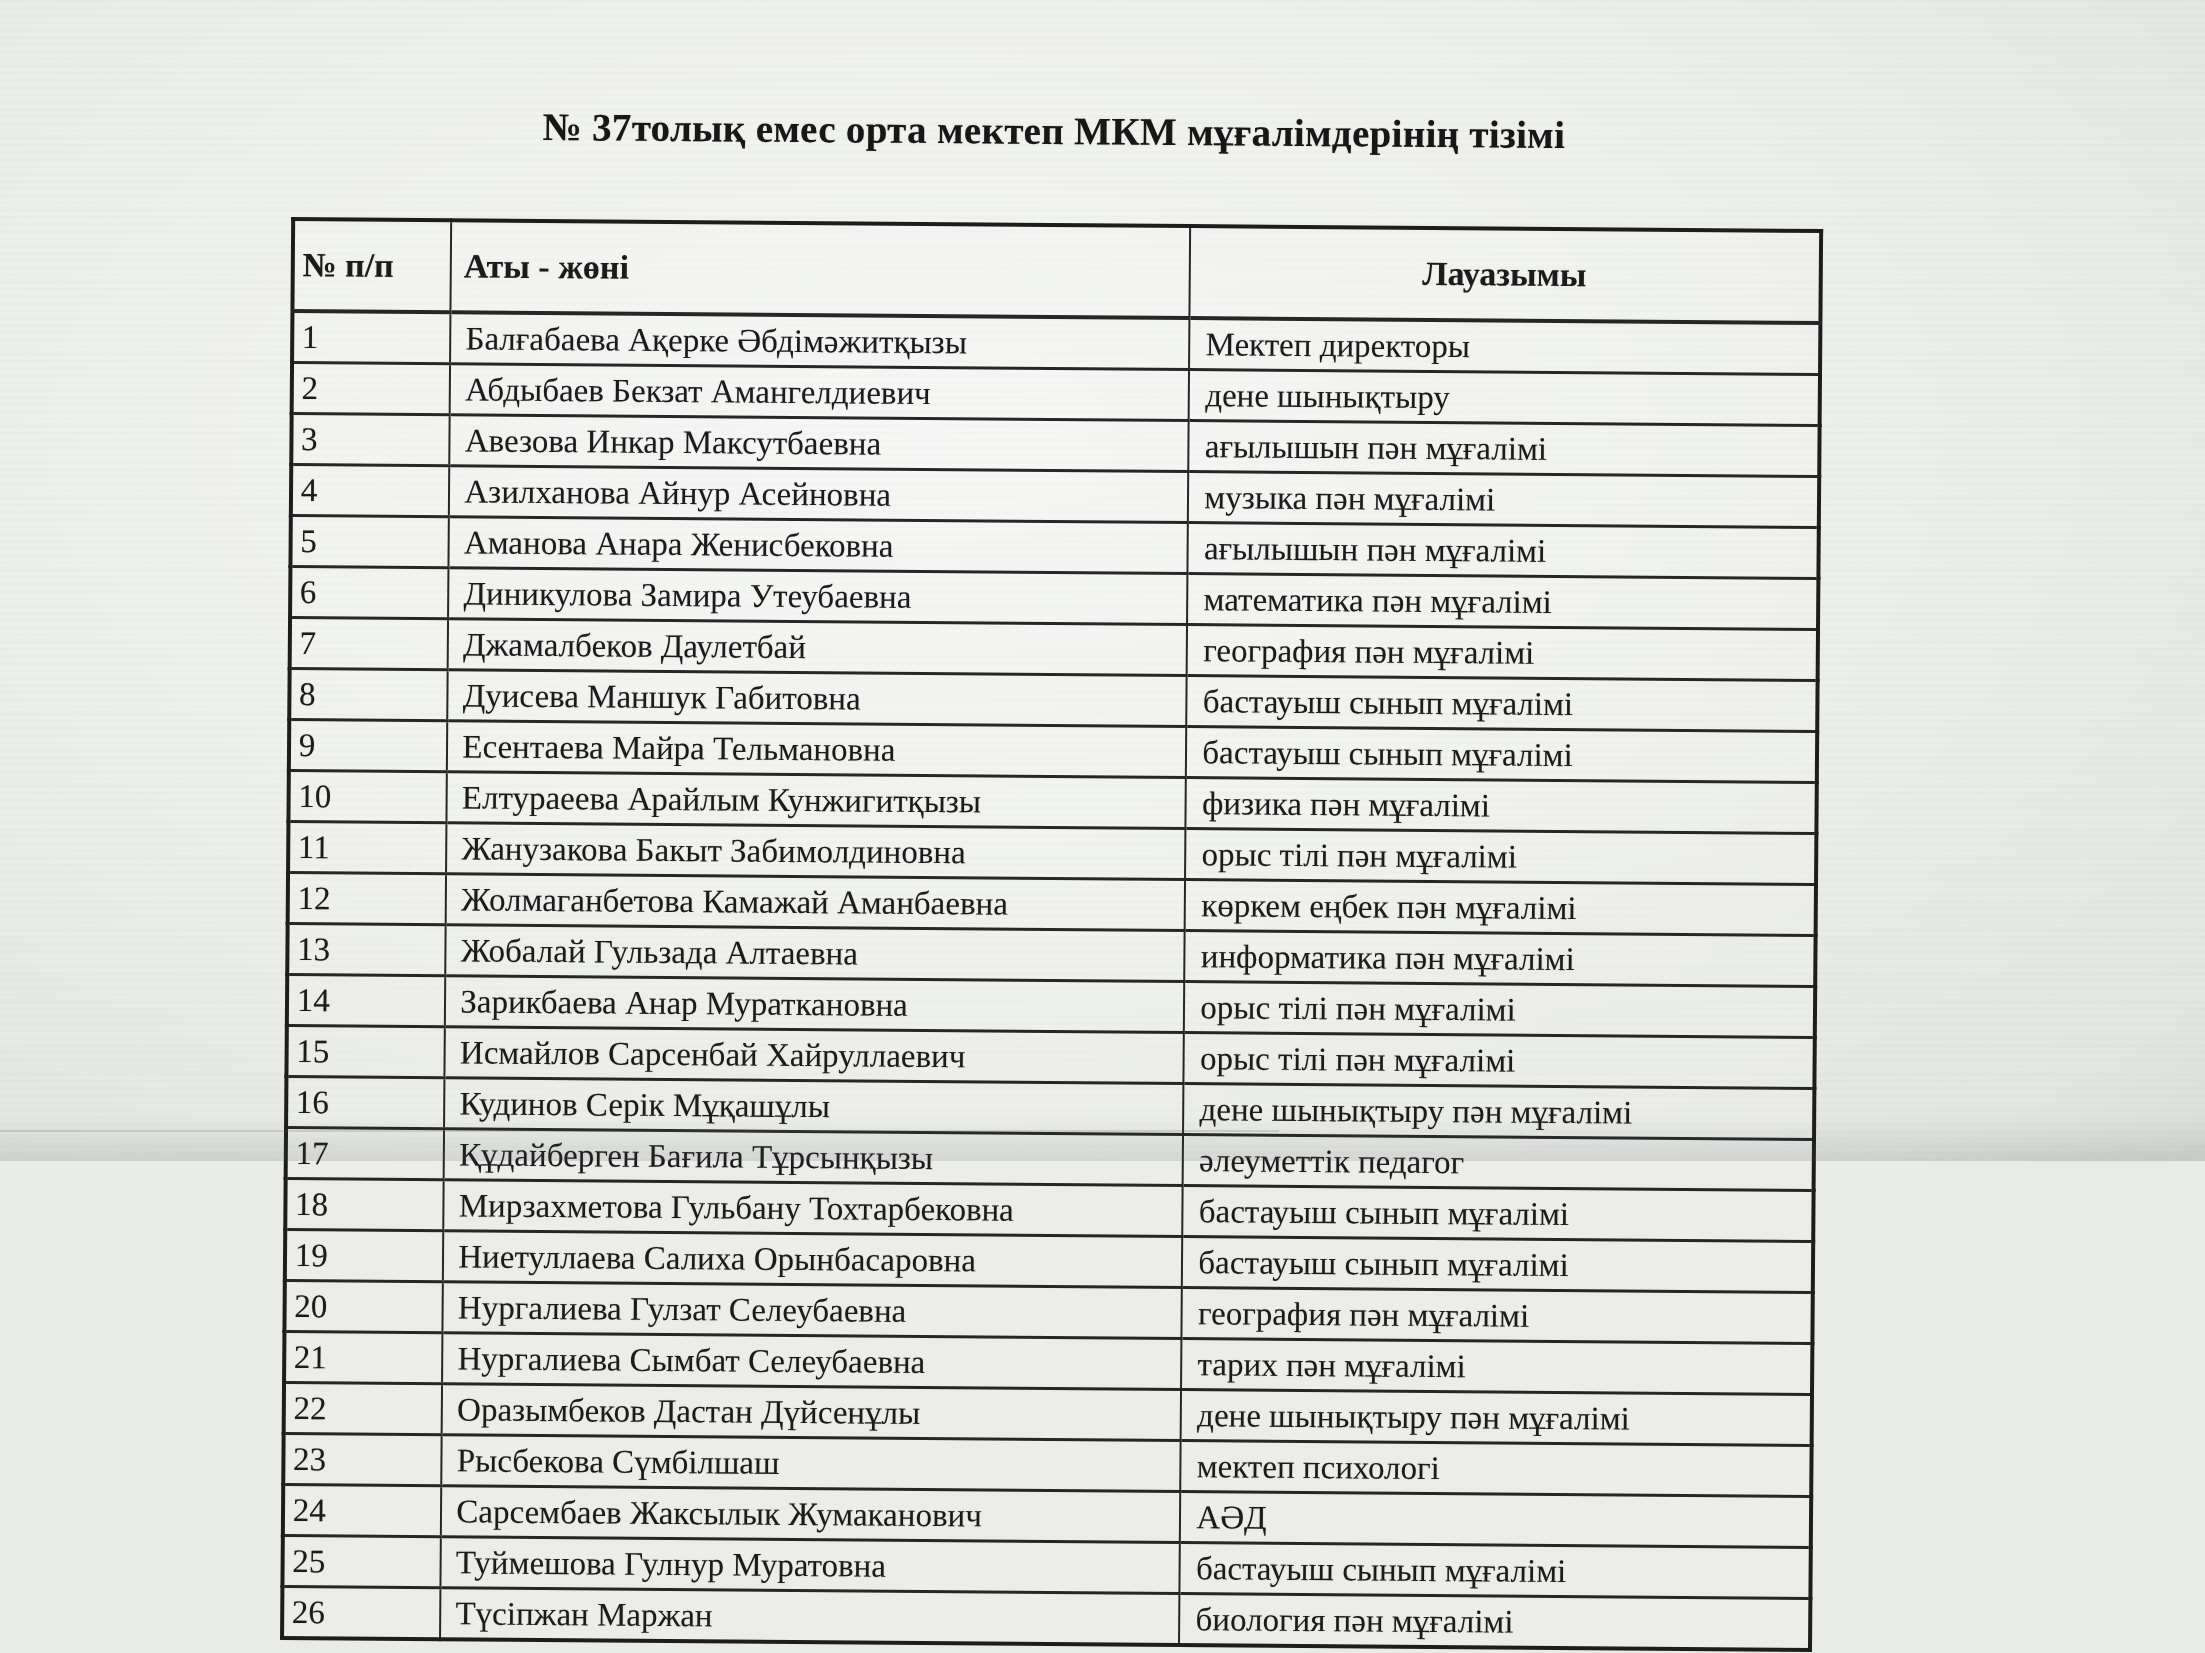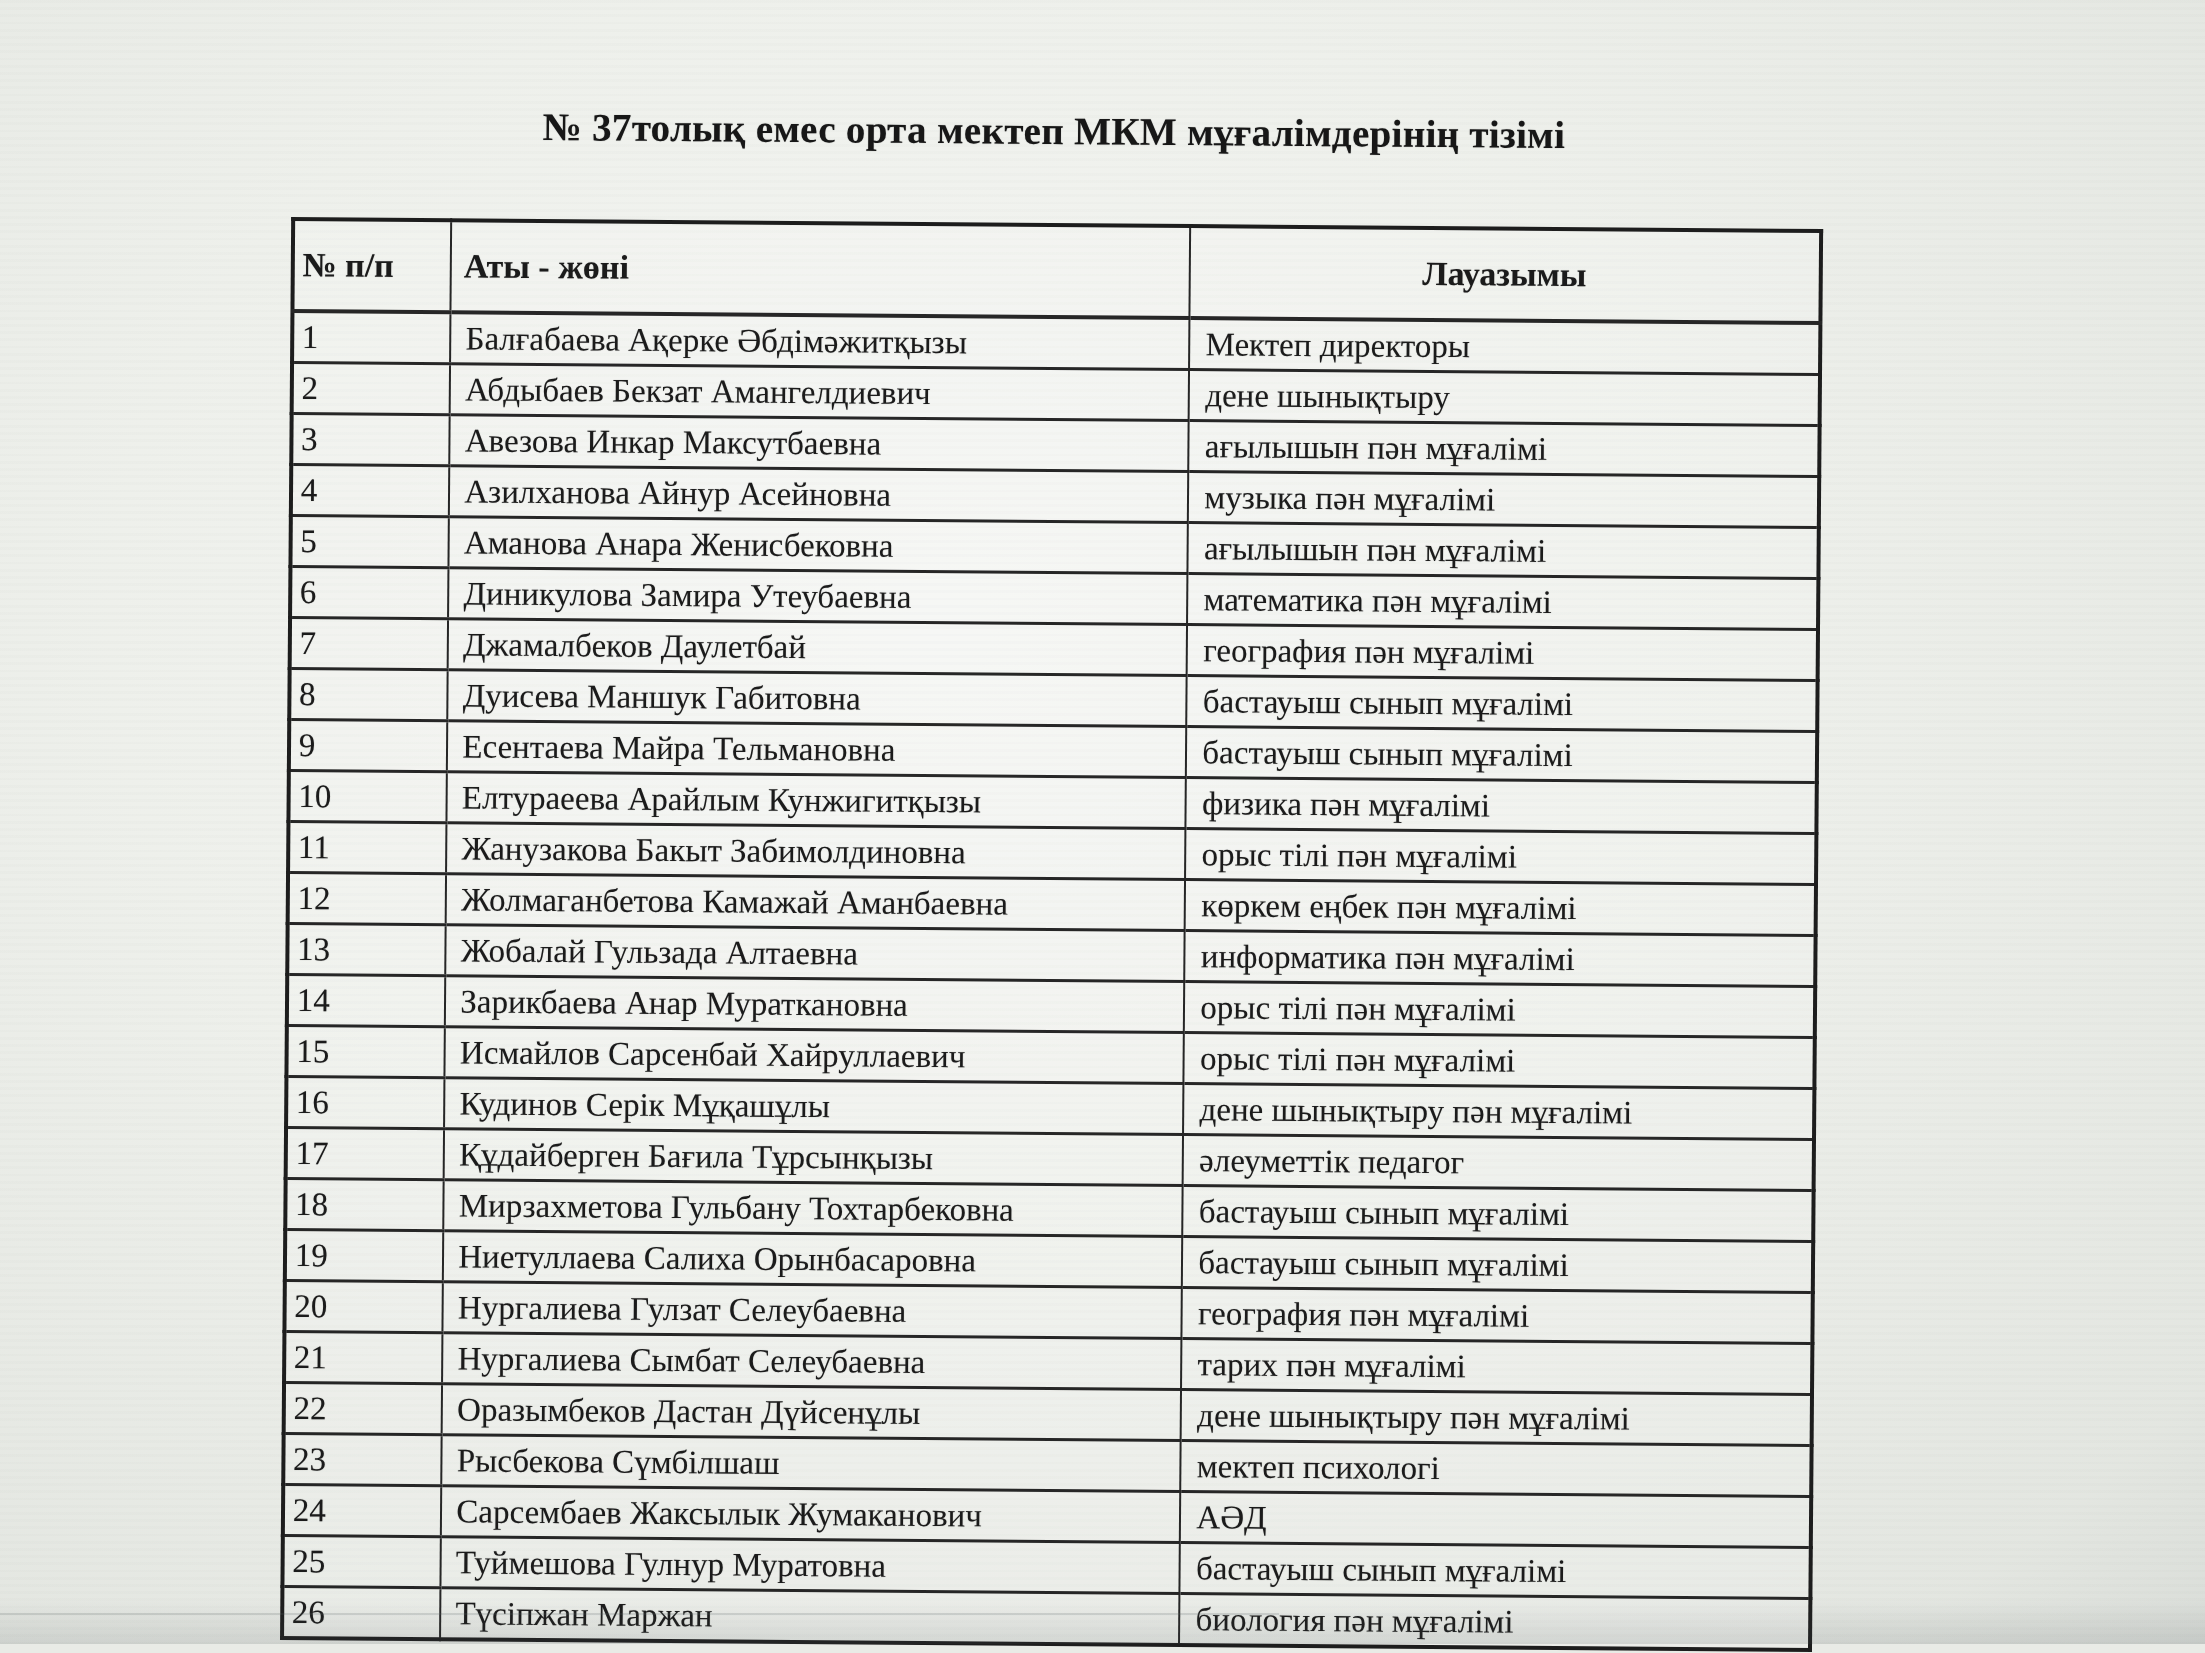--- a/index.html
+++ b/index.html
@@ -10,21 +10,21 @@
     overflow: hidden;
   }
   body {
     background: #e9ebe6;
     font-family: "Liberation Serif", serif;
   }
   
   .photo {
     position: relative;
     width: 2205px;
-    height: 1644px;
+    height: 1161px;
     background:
       repeating-linear-gradient(180deg,
         rgba(120,128,120,0.025) 0px, rgba(120,128,120,0.025) 2.8px,
         rgba(255,255,255,0.0) 2.8px, rgba(255,255,255,0.0) 7.2px),
       radial-gradient(ellipse at 42% 38%,
         rgba(255,255,255,0.50) 0%,
         rgba(244,246,242,0.25) 45%,
         rgba(205,210,204,0.28) 88%,
         rgba(188,194,190,0.38) 100%),
       #eceee9;

